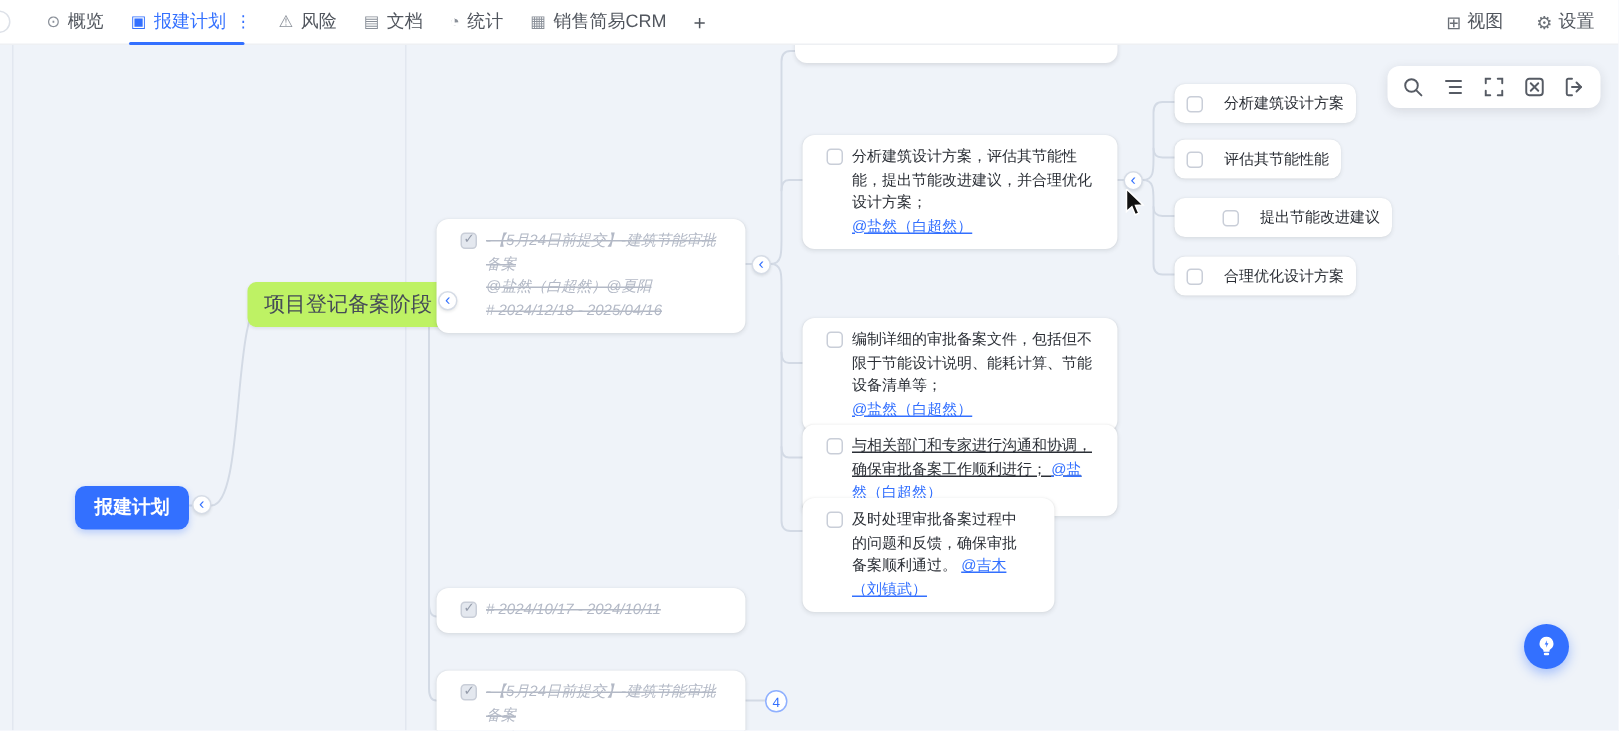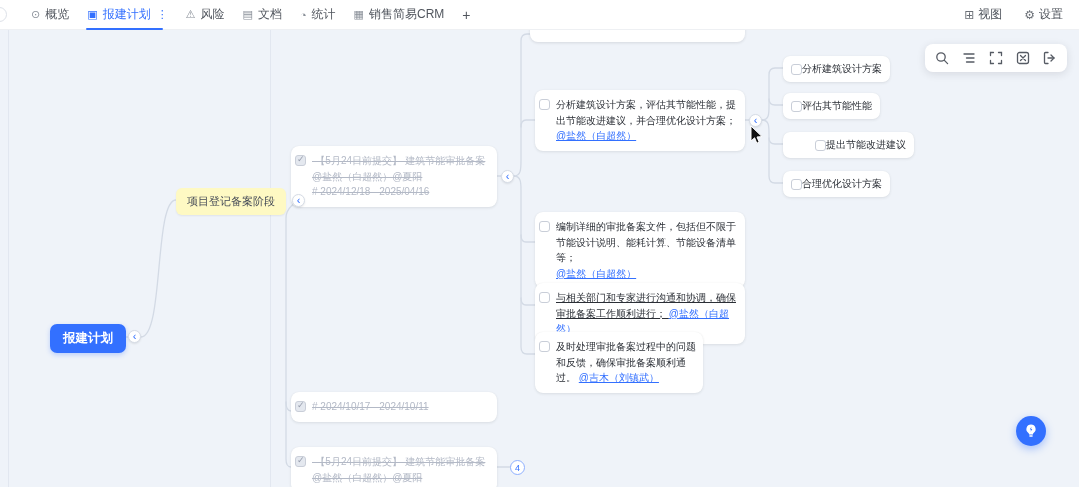--- a/index.html
+++ b/index.html
@@ -30,38 +30,38 @@
   
   .canvas { position:absolute; top:30px; left:0; width:1079px; height:457px;
             background:#eff3f9; overflow:hidden; }
   .vline { position:absolute; top:0; bottom:0; width:1px; background:#e2e7f0; }
   .connectors { position:absolute; left:0; top:0; pointer-events:none; }
 
   
   .root-node { position:absolute; left:50px; top:294px; background:#3370ff; color:#fff;
                font-size:12.5px; font-weight:700; padding:6px 13px; border-radius:7px;
                box-shadow:0 2px 5px rgba(51,112,255,.28); cursor:pointer; white-space:nowrap; }
-  .stage-node { position:absolute; left:176px; top:158px; background:#fef9c3; color:#454b57;
-                font-size:11px; padding:6px 11px; border-radius:6px; cursor:pointer;
+  .stage-node { position:absolute; left:165px; top:158px; background:#bef264; color:#454b57;
+                font-size:14px; padding:6px 11px; border-radius:6px; cursor:pointer;
                 box-shadow:0 1px 2px rgba(31,35,41,.07); white-space:nowrap; }
 
-  .card { position:absolute; background:#fff; border-radius:8px; padding:7px 4px;
+  .card { position:absolute; background:#fff; border-radius:8px; padding:7px 16px;
           font-size:10px; line-height:1.55; color:#2b2f36; display:flex; gap:6px;
           align-items:flex-start; cursor:pointer;
           box-shadow:0 1px 3px rgba(31,35,41,.10), 0 0 1px rgba(31,35,41,.06); }
   .card-body { flex:1 1 auto; min-width:0; }
   .cb { width:11px; height:11px; border:1px solid #c9ced8; border-radius:3px; background:#fff;
         flex:0 0 auto; margin-top:2px; position:relative; cursor:pointer; }
   .cb.checked { background:#e4e8ef; }
   .cb.checked::after { content:"✓"; position:absolute; left:1px; top:-3px; font-size:9px; color:#959cab; }
-  .done .card-body div, .done .card-body span { color:#b3b9c6; text-decoration:line-through; }
+  .done .card-body div, .done .card-body span { color:#b3b9c6; text-decoration:line-through;font-style:italic; }
   .mention { color:#3370ff; text-decoration:underline; cursor:pointer; }
 
   .leaf-card { position:absolute; background:#fff; border-radius:7px; padding:6px 8px;
-               font-size:10px; color:#2b2f36; display:flex; gap:0; align-items:center;
+               font-size:10px; color:#2b2f36; display:flex; gap:14px; align-items:center;
                cursor:pointer; white-space:nowrap;
                box-shadow:0 1px 3px rgba(31,35,41,.10), 0 0 1px rgba(31,35,41,.06); }
   .leaf-card .cb { margin-top:0; }
 
   .cut-card { position:absolute; left:530px; top:-50px; width:215px; height:62px; background:#fff;
               border-radius:8px; box-shadow:0 1px 3px rgba(31,35,41,.12); }
 
   .collapse-dot { position:absolute; width:13px; height:13px; border-radius:50%; background:#fff;
                   border:1px solid #d6dce6; color:#3370ff; font-size:11px; line-height:10px;
                   text-align:center; box-shadow:0 1px 2px rgba(31,35,41,.10); cursor:pointer; z-index:5; }

